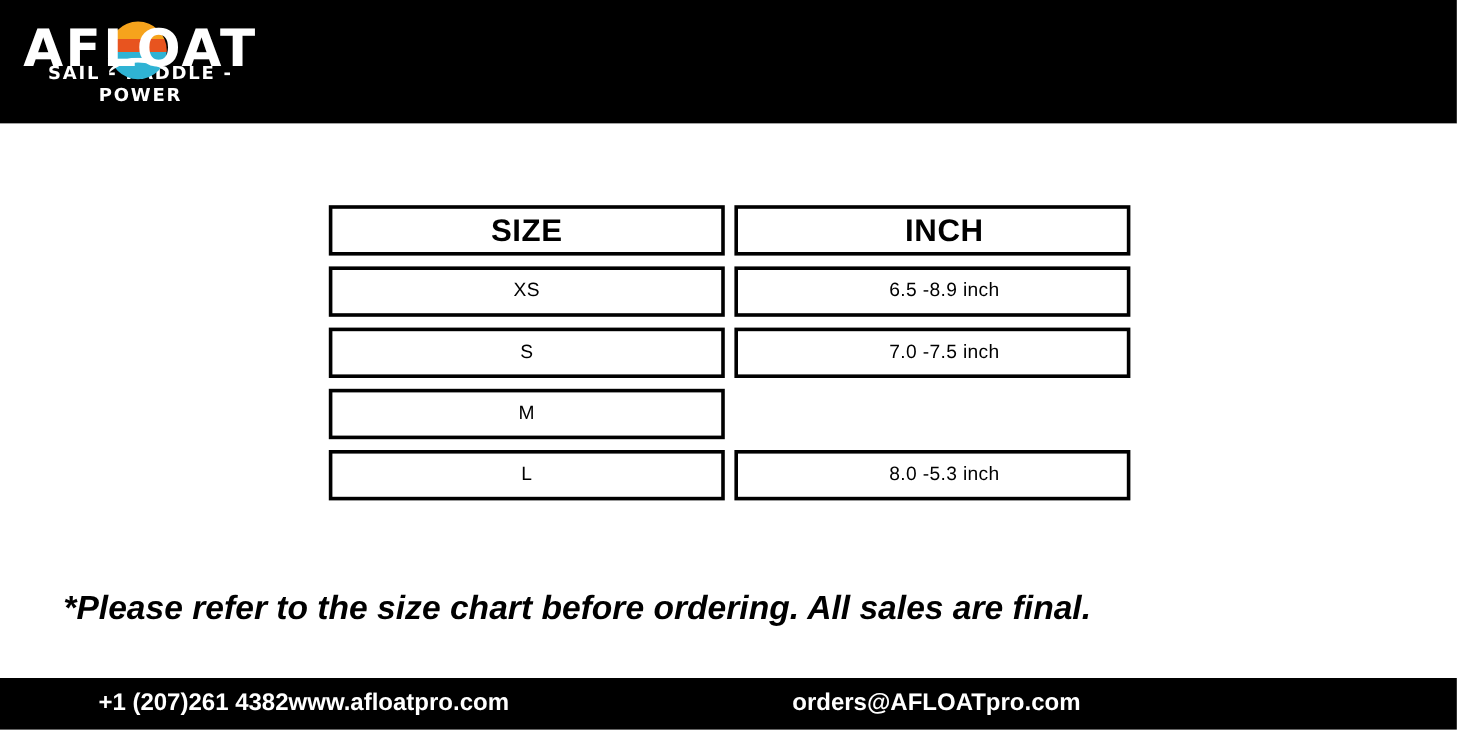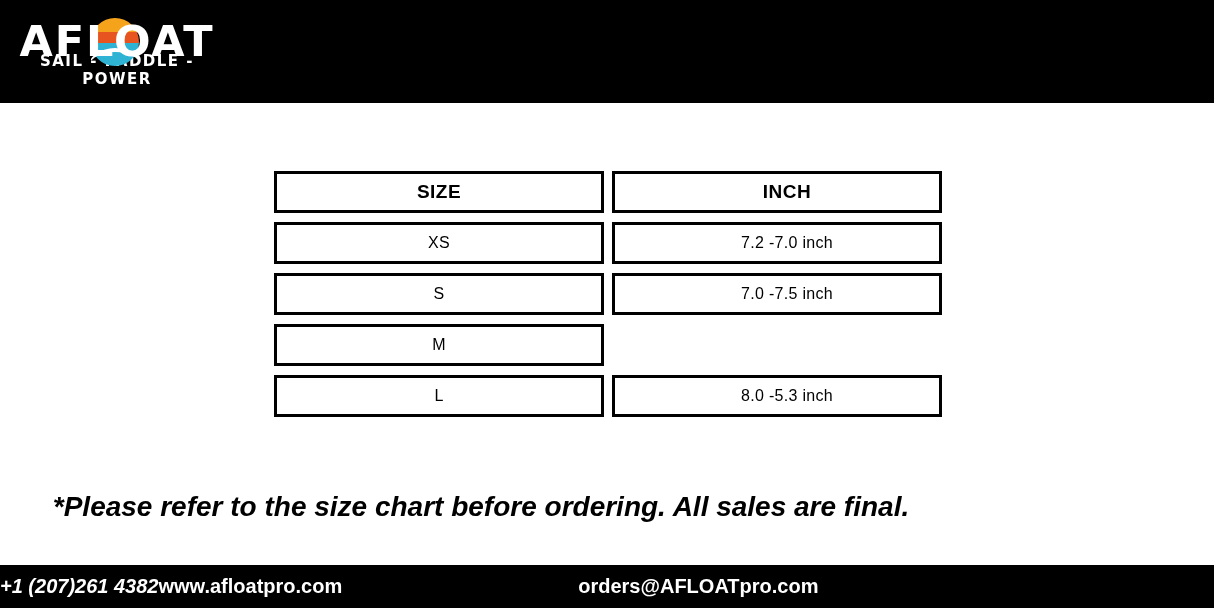--- a/index.html
+++ b/index.html
@@ -131,21 +131,21 @@
   }
   .cell-size {
     width: 330px;
   }
   .cell-inch {
     width: 330px;
     padding-left: 20px;
   }
   .header-row .cell {
     font-weight: bold;
-    font-size: 19px;
+    font-size: 26px;
     letter-spacing: 0.5px;
   }
   .body-row .cell {
     font-size: 16px;
     letter-spacing: 0.3px;
   }
 
   .note {
     position: absolute;
     top: 388px;
@@ -169,21 +169,21 @@
     display: flex;
     align-items: center;
     color: #ffffff;
   }
   .footer-item {
     font-size: 20px;
     font-weight: bold;
     white-space: nowrap;
   }
   .footer-phone {
-    font-style: italic;
+    margin-left: 82px;
   }
   .footer-web {
   }
   .footer-email {
     margin-left: 236px;
   }
 </style>
 </head>
 <body>
 
@@ -202,21 +202,21 @@
 
   <div class="size-table">
 
     <div class="table-row header-row">
       <div class="cell cell-size">SIZE</div>
       <div class="cell cell-inch">INCH</div>
     </div>
 
     <div class="table-row body-row">
       <div class="cell cell-size">XS</div>
-      <div class="cell cell-inch">7.2 -7.0 inch</div>
+      <div class="cell cell-inch">6.5 -8.9 inch</div>
     </div>
 
     <div class="table-row body-row">
       <div class="cell cell-size">S</div>
       <div class="cell cell-inch">7.0 -7.5 inch</div>
     </div>
 
     <div class="table-row body-row">
       <div class="cell cell-size">M</div>
     </div>

